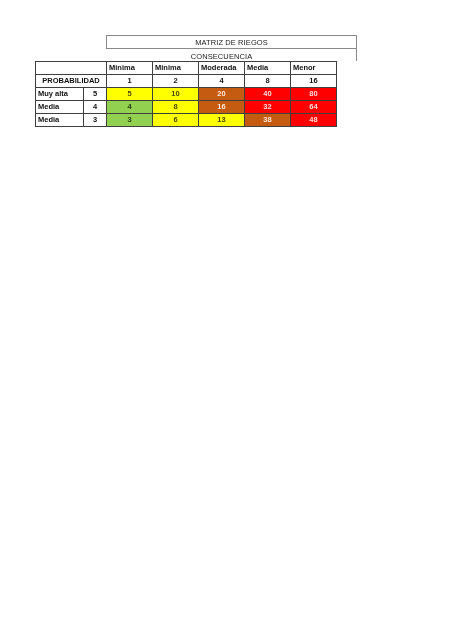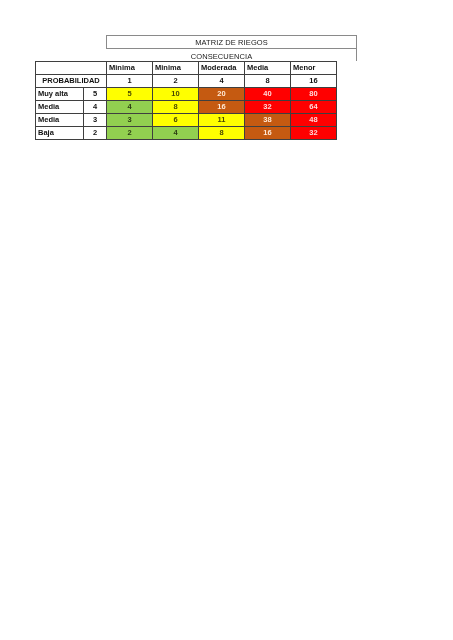--- a/index.html
+++ b/index.html
@@ -195,29 +195,20 @@
           <td class="cell lv-yellow">8</td>
           <td class="cell lv-orange">16</td>
           <td class="cell lv-red">32</td>
           <td class="cell lv-red">64</td>
         </tr>
         <tr>
           <td class="row-label">Media</td>
           <td class="row-score">3</td>
           <td class="cell lv-green">3</td>
           <td class="cell lv-yellow">6</td>
-          <td class="cell lv-yellow">11</td>
+          <td class="cell lv-yellow">13</td>
           <td class="cell lv-orange">38</td>
           <td class="cell lv-red">48</td>
         </tr>
-        <tr>
-          <td class="row-label">Baja</td>
-          <td class="row-score">2</td>
-          <td class="cell lv-green">2</td>
-          <td class="cell lv-green">4</td>
-          <td class="cell lv-yellow">8</td>
-          <td class="cell lv-orange">16</td>
-          <td class="cell lv-red">32</td>
-        </tr>
       </tbody>
   </table>
 
 </div>
 
 </body></html>

